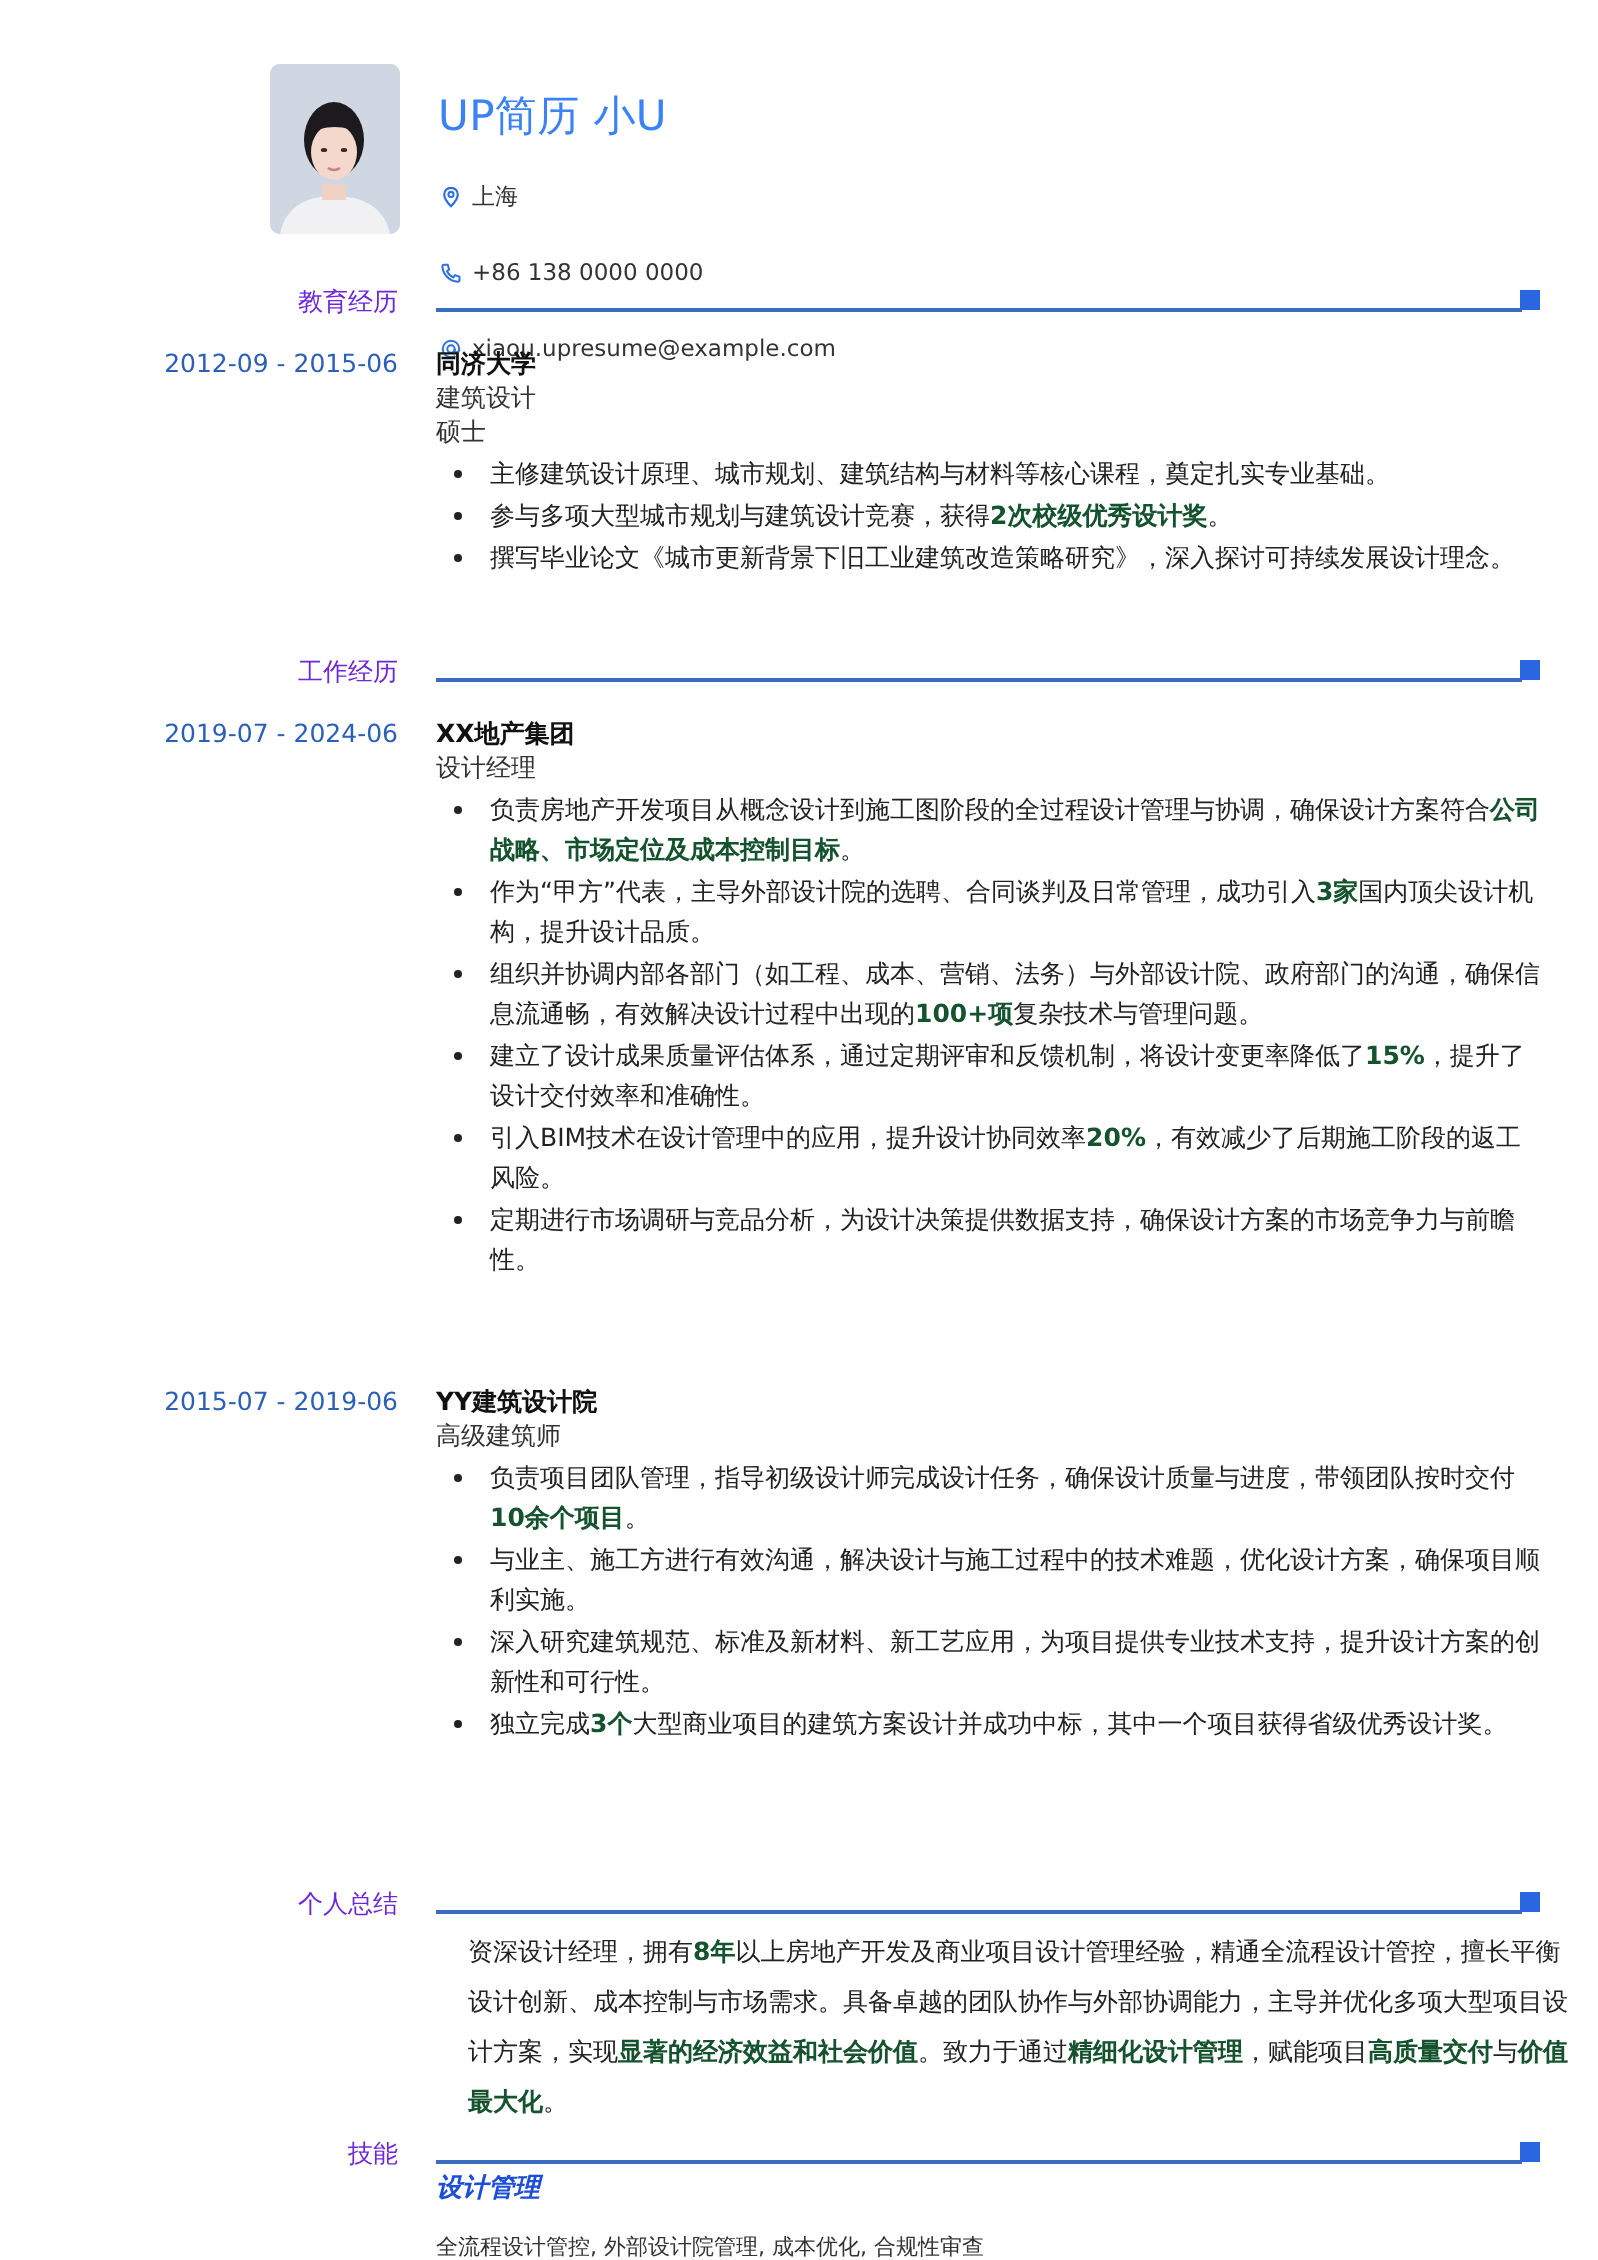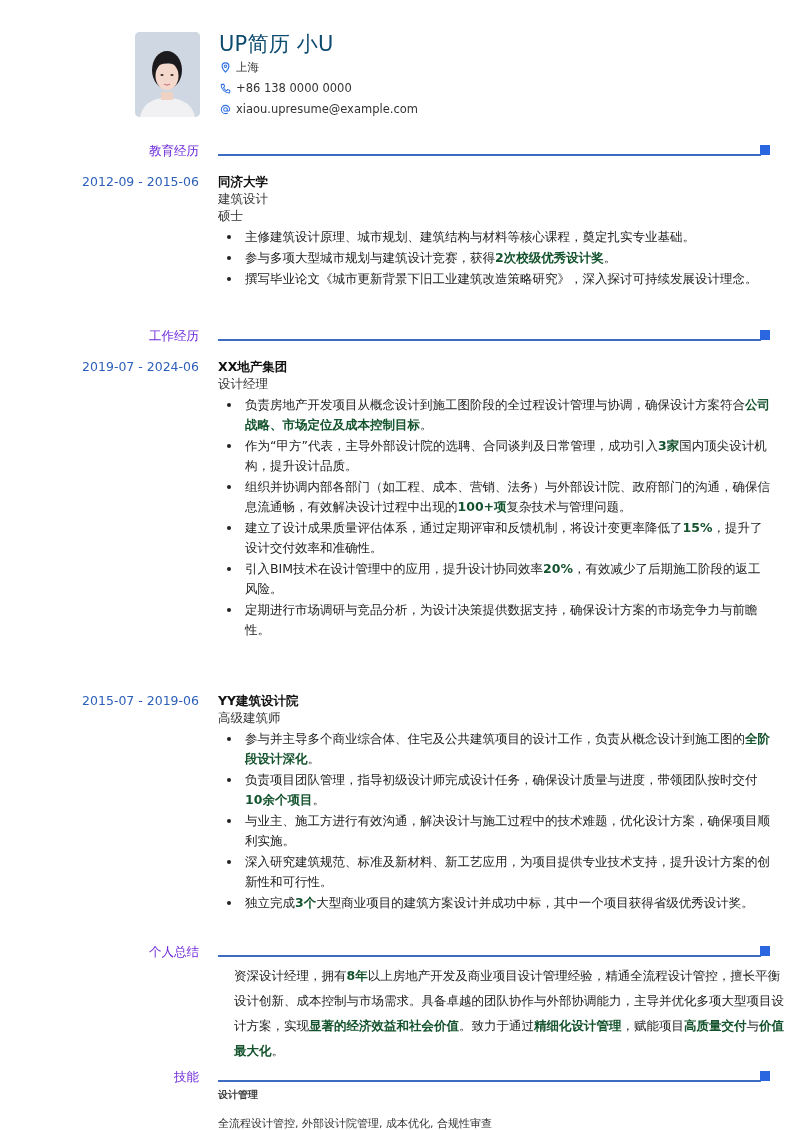--- a/index.html
+++ b/index.html
@@ -3,43 +3,43 @@
   <meta charset="utf-8">
   <style>
     * { box-sizing: border-box; margin: 0; padding: 0; }
     html, body { width: 799px; height: 1130px; background: #ffffff; overflow: hidden; }
     body { font-family: "DejaVu Sans", "Liberation Sans", sans-serif; color: #222; position: relative; }
 
     .header { position: absolute; left: 135px; top: 32px; display: flex; }
     .photo { width: 65px; height: 85px; border-radius: 5px; overflow: hidden; background: linear-gradient(180deg,#c9d2de 0%,#d8dee7 100%); position: relative; }
     .photo svg { width: 100%; height: 100%; display: block; }
     .info { margin-left: 19px; }
-    .name { font-size: 21px; font-weight: 500; color: #0c4a6e; line-height: 24px; margin-top: 0px; letter-spacing: 0.2px; }
-    .contact { display: flex; align-items: center; font-size: 11.5px; color: #333; height: 20px; margin-top: 1px; }
+    .name { font-size: 21px; font-weight: 500; color: #3b82f6; line-height: 24px; margin-top: 14px; letter-spacing: 0.2px; }
+    .contact { display: flex; align-items: center; font-size: 11.5px; color: #333; height: 20px; margin-top: 18px; }
     .contact:first-of-type { margin-top: 8px; }
     .contact .ic { width: 12px; height: 12px; margin-right: 5px; display: inline-flex; align-items: center; justify-content: center; color: #2f6fe0; }
     .contact .ic svg { width: 11px; height: 11px; }
 
     .section-head { position: absolute; left: 0; width: 799px; height: 20px; }
     .section-title { position: absolute; right: 600px; font-size: 12.5px; color: #6d28d9; line-height: 20px; white-space: nowrap; }
     .section-line { position: absolute; left: 218px; right: 38px; top: 13px; height: 1.5px; background: #3b6cc2; }
     .section-square { position: absolute; right: 29px; top: 4px; width: 10px; height: 10px; background: #2a66e0; }
 
     .entry { position: absolute; left: 0; width: 799px; }
     .date { position: absolute; right: 600px; top: 0; font-size: 12.5px; color: #2b5fb8; white-space: nowrap; line-height: 16px; }
     .body { position: absolute; left: 218px; width: 553px; }
     .org { font-size: 12.5px; font-weight: bold; color: #111; line-height: 16px; }
     .sub { font-size: 12.5px; color: #333; line-height: 17px; }
     ul.bullets { list-style: none; margin-top: 3px; }
     ul.bullets li { position: relative; padding-left: 27px; font-size: 12.5px; line-height: 20px; color: #222; margin-bottom: 1px; }
     ul.bullets li::before { content: ""; position: absolute; left: 9px; top: 8px; width: 4px; height: 4px; border-radius: 50%; background: #222; }
     b { font-weight: bold; color: #14532d; }
 
     .summary { position: absolute; left: 234px; width: 553px; font-size: 12.5px; line-height: 25px; color: #222; }
-    .skill-name { font-size: 10px; font-weight: bold; color: #404040; line-height: 16px; }
+    .skill-name { font-size: 13px; font-weight: bold; color: #1d4ed8; line-height: 16px; font-style: italic; }
     .skill-list { font-size: 11px; color: #333; line-height: 16px; margin-top: 13px; }
   </style>
 </head>
 <body>
 
 <div class="header">
   <div class="photo">
     <svg viewBox="0 0 65 85">
       <rect width="65" height="85" fill="#cfd7e2"></rect>
       <path d="M5 85 C8 70 20 66 32 66 C44 66 57 70 60 85 Z" fill="#f1f1f3"></path>
@@ -124,21 +124,20 @@
       </ul>
   </div>
 </div>
 
 <div class="entry" style="top:693px;">
   <div class="date">2015-07 - 2019-06</div>
   <div class="body">
     <div class="org">YY建筑设计院</div>
     <div class="sub">高级建筑师</div>
     <ul class="bullets">
-        <li><span>参与并主导多个商业综合体、住宅及公共建筑项目的设计工作，负责从概念设计到施工图的</span><b>全阶段设计深化</b><span>。</span></li>
         <li><span>负责项目团队管理，指导初级设计师完成设计任务，确保设计质量与进度，带领团队按时交付</span><b>10余个项目</b><span>。</span></li>
         <li><span>与业主、施工方进行有效沟通，解决设计与施工过程中的技术难题，优化设计方案，确保项目顺利实施。</span></li>
         <li><span>深入研究建筑规范、标准及新材料、新工艺应用，为项目提供专业技术支持，提升设计方案的创新性和可行性。</span></li>
         <li><span>独立完成</span><b>3个</b><span>大型商业项目的建筑方案设计并成功中标，其中一个项目获得省级优秀设计奖。</span></li>
       </ul>
   </div>
 </div>
 
 <div class="section-head" style="top:942px;">
   <div class="section-title">个人总结</div>

